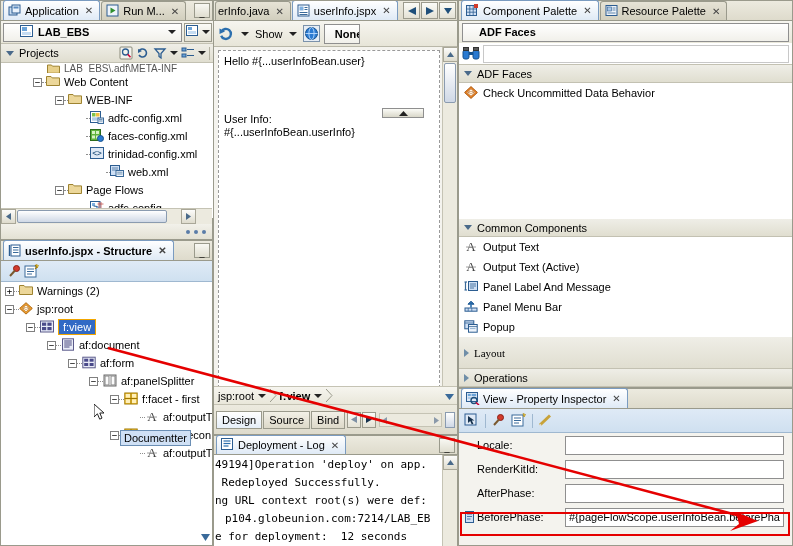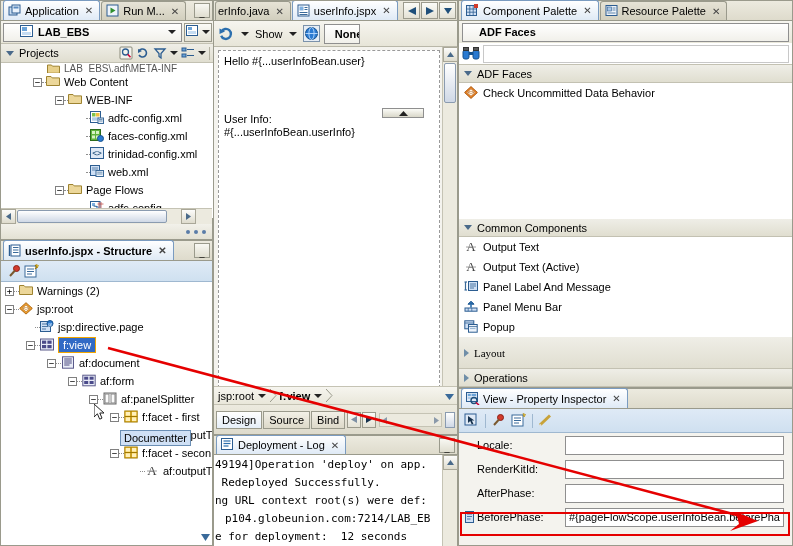--- a/index.html
+++ b/index.html
@@ -246,21 +246,21 @@
             <span style="display: inline-block; width: 9px; flex: 0 0 auto;"></span>
             <span style="display: inline-block; width: 4px; height: 1px; border-top: 1px dotted rgb(141, 141, 141); flex: 0 0 auto;"></span>
             <span class="ic">
               <svg width="14" height="13" viewBox="0 0 14 13">
                 <rect x="0.5" y="0.5" width="13" height="11" fill="#dfe9f5" stroke="#2c5d91"></rect>
                 <text x="7" y="9" font-size="8" font-family="monospace" text-anchor="middle" fill="#1f4f7a">&lt;&gt;</text>
               </svg>
             </span>
             <span class="tlbl">trinidad-config.xml</span>
           </div>
-          <div class="trow" style="padding-left: 76px;">
+          <div class="trow" style="padding-left: 96px;">
             <span style="display: inline-block; width: 9px; flex: 0 0 auto;"></span>
             <span style="display: inline-block; width: 4px; height: 1px; border-top: 1px dotted rgb(141, 141, 141); flex: 0 0 auto;"></span>
             <span class="ic">
               <svg width="14" height="13" viewBox="0 0 14 13">
                 <rect x="0.5" y="0.5" width="9" height="10" fill="#cfe0f5" stroke="#2c5d91"></rect>
                 <line x1="2" y1="3" x2="8" y2="3" stroke="#2c5d91" stroke-width="0.7"></line>
                 <line x1="2" y1="5" x2="8" y2="5" stroke="#2c5d91" stroke-width="0.7"></line>
                 <rect x="6" y="5.5" width="7.5" height="6" fill="#eef4fb" stroke="#3a6a9a"></rect>
                 <line x1="7.2" y1="7.2" x2="12.5" y2="7.2" stroke="#3a6a9a" stroke-width="0.7"></line>
                 <line x1="7.2" y1="9" x2="12.5" y2="9" stroke="#3a6a9a" stroke-width="0.7"></line>
@@ -386,35 +386,20 @@
             <span class="exp">−</span>
             <span style="display: inline-block; width: 5px; height: 1px; border-top: 1px dotted rgb(141, 141, 141); flex: 0 0 auto;"></span>
             <span class="ic">
               <svg width="14" height="13" viewBox="0 0 14 13">
                 <polygon points="7,0.7 13.3,6.4 7,12.1 0.7,6.4" fill="#f0a030" stroke="#b06810"></polygon>
                 <polygon points="7,3 11,6.4 7,9.8 3,6.4" fill="#fff7e8" stroke="#b06810" stroke-width="0.6"></polygon>
                 <text x="7" y="8.4" font-size="5.5" font-family="monospace" text-anchor="middle" fill="#b06810">&lt;&gt;</text>
               </svg>
             </span>
             <span class="tlbl">jsp:root</span>
-          </div>
-          <div class="trow" style="padding-left: 25px;">
-            <span style="display: inline-block; width: 9px; flex: 0 0 auto;"></span>
-            <span style="display: inline-block; width: 5px; height: 1px; border-top: 1px dotted rgb(141, 141, 141); flex: 0 0 auto;"></span>
-            <span class="ic">
-              <svg width="14" height="13" viewBox="0 0 14 13">
-                <rect x="0.5" y="1.5" width="10" height="10" fill="#cfe0f5" stroke="#2c5d91"></rect>
-                <line x1="2" y1="4" x2="8.5" y2="4" stroke="#2c5d91" stroke-width="0.8"></line>
-                <line x1="2" y1="6.5" x2="8.5" y2="6.5" stroke="#2c5d91" stroke-width="0.8"></line>
-                <line x1="2" y1="9" x2="6" y2="9" stroke="#2c5d91" stroke-width="0.8"></line>
-                <circle cx="10" cy="3.5" r="3" fill="#2a7ad1" stroke="#16528f"></circle>
-                <text x="10" y="5.6" font-size="5" font-family="serif" text-anchor="middle" fill="#fff">@</text>
-              </svg>
-            </span>
-            <span class="tlbl">jsp:directive.page</span>
           </div>
           <div class="trow" style="padding-left: 25px;">
             <span class="exp">−</span>
             <span style="display: inline-block; width: 5px; height: 1px; border-top: 1px dotted rgb(141, 141, 141); flex: 0 0 auto;"></span>
             <span class="ic">
               <svg width="14" height="13" viewBox="0 0 14 13">
                 <rect x="0.5" y="1" width="13" height="11" fill="#e8ecf8" stroke="#5a5a8a"></rect>
                 <rect x="2" y="2.6" width="4.2" height="3.2" fill="#4a4a8a"></rect>
                 <rect x="7.4" y="2.6" width="4.2" height="3.2" fill="#4a4a8a"></rect>
                 <rect x="2" y="7" width="4.2" height="3.2" fill="#4a4a8a"></rect>

